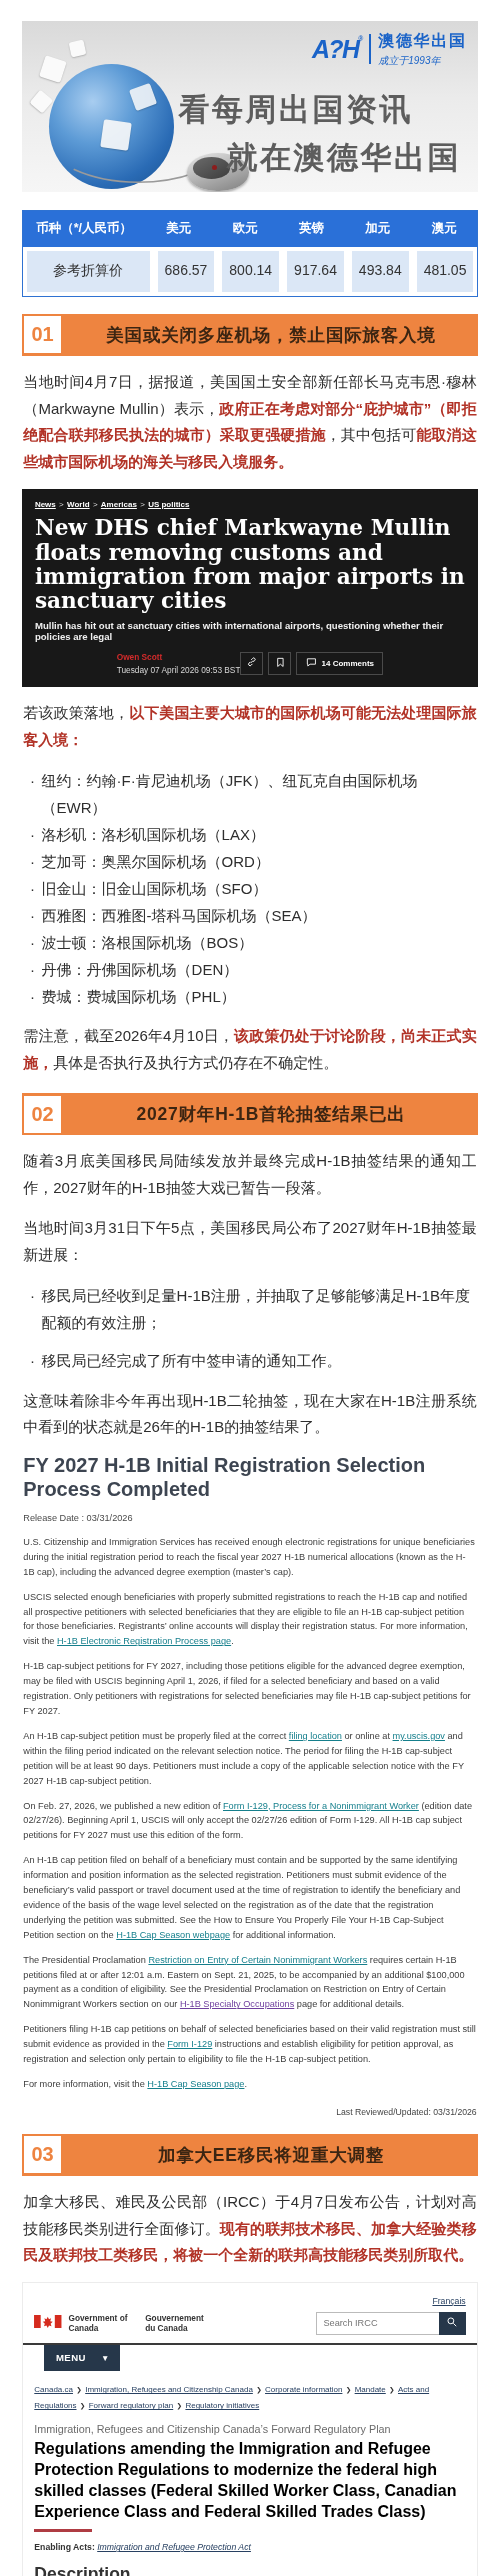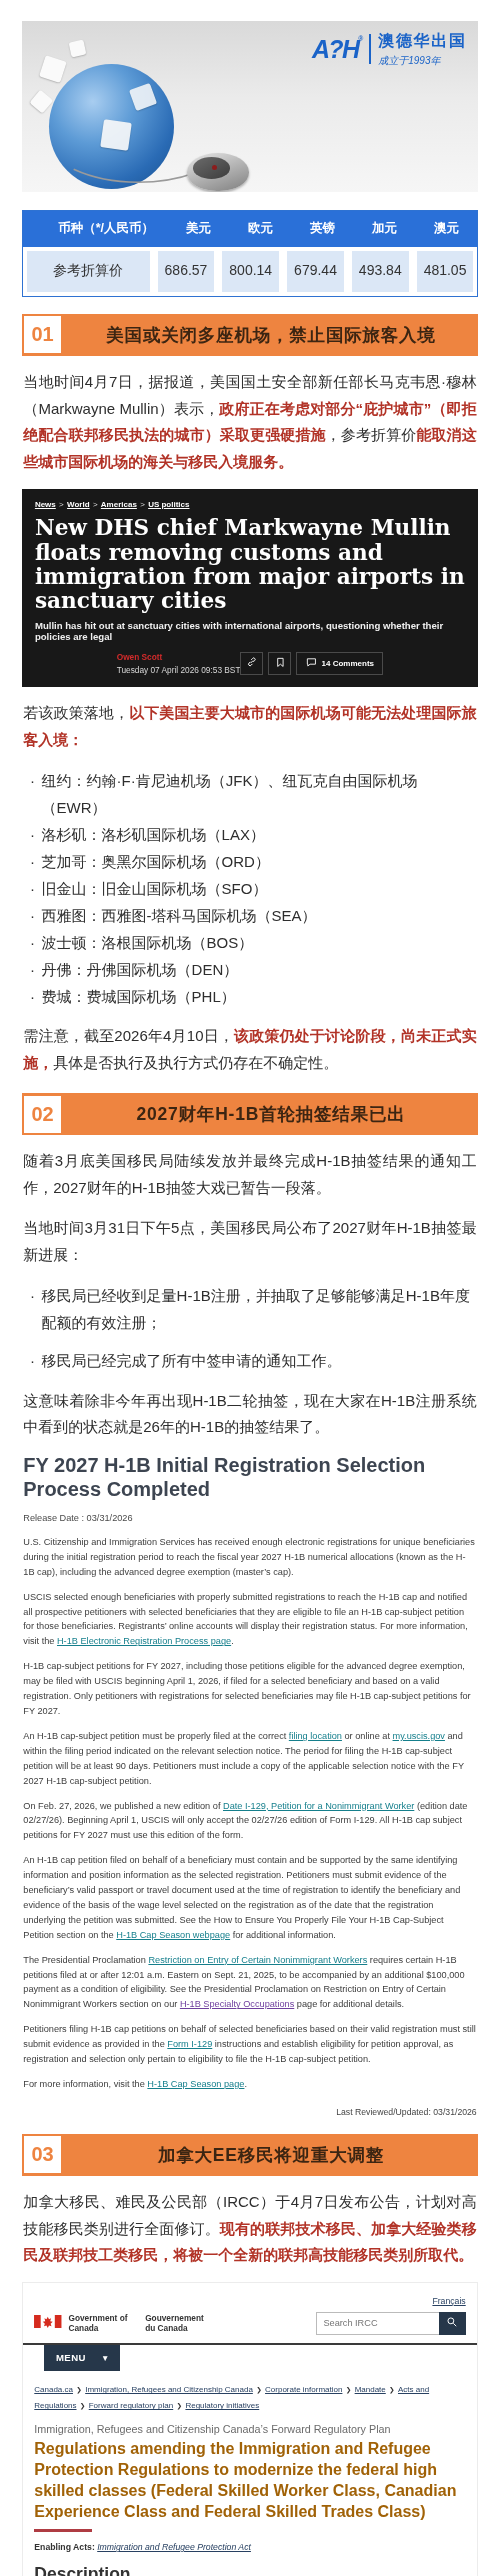--- a/index.html
+++ b/index.html
@@ -21,21 +21,21 @@
   .puz{position:absolute;background:#fafafa;border-radius:2.5px;box-shadow:0 0.8px 1.7px rgba(0,0,0,.25);}
   .mouse{position:absolute;left:165px;top:132px;width:62px;height:38px;border-radius:50% 50% 48% 48%;
     background:linear-gradient(160deg,#e8e8e8 0%,#bdbdbd 40%,#7f7f7f 100%);box-shadow:0 1.7px 2.5px rgba(0,0,0,.3);}
   .mouse-shell{position:absolute;left:6.7px;top:4.2px;width:37px;height:21.6px;border-radius:50%;background:linear-gradient(150deg,#6b6b6b,#3c3c3c);}
   .mouse-dot{position:absolute;left:25px;top:11.7px;width:5.8px;height:5.8px;border-radius:50%;background:#8c1d1d;}
   .wire{position:absolute;left:50px;top:140px;width:125px;height:25px;}
 
   
   .fx-wrap{margin-top:18.3px;border:1.7px solid #2e72d2;background:#ffffff;}
   .fx-row{display:flex;}
-  .fx-head{background:#2a70d8;color:#fff;font-weight:bold;padding-left:22px;}
+  .fx-head{background:#2a70d8;color:#fff;font-weight:bold;}
   .fx-head .c{padding:9.2px 0;font-size:12.5px;text-align:center;}
   .fx-data .c{background:#dbe7f6;margin:4px;padding:11.7px 0;font-size:14px;text-align:center;color:#333;}
   .c0{width:123px;}
   .cx{flex:1;}
 
   
   .sec-header{display:flex;background:#ee8440;height:42px;margin-top:16.7px;}
   .sec-num{width:37px;margin:2.5px;background:#fff;display:flex;align-items:center;justify-content:center;
     color:#ee8440;font-size:20px;font-weight:bold;}
   .sec-title{flex:1;display:flex;align-items:center;justify-content:center;font-size:17.5px;font-weight:bold;
@@ -83,21 +83,21 @@
   .can-search{display:flex;}
   .can-search input{width:123px;height:23px;border:0.8px solid #bbb;border-right:none;font-size:9.2px;padding:0 6.7px;outline:none;color:#333;box-sizing:border-box;}
   .can-search button{width:27px;height:23px;background:#26374a;border:0.8px solid #26374a;display:flex;align-items:center;justify-content:center;cursor:pointer;}
   .can-rule{height:1.7px;background:#3a3a3a;margin:0 -11.7px;}
   .menu-btn{display:inline-flex;align-items:center;gap:17px;background:#26374a;color:#fff;font-size:9.6px;font-weight:bold;
     padding:7.5px 11.7px;margin:0 0 10px 10px;cursor:pointer;letter-spacing:0.4px;}
   .can-bc{font-size:8px;line-height:2;color:#333;margin:1.7px 0 8.3px;}
   .can-bc a{color:#284162;text-decoration:underline;}
   .can-bc .sep{margin:0 3.3px;font-size:6.7px;color:#333;}
   .can-plan{font-size:10.8px;color:#6b6b6b;margin:8.3px 0 3.3px;}
-  .can-h1{font-size:16px;font-weight:bold;color:#a16207;line-height:1.32;margin:1.7px 0 0;}
+  .can-h1{font-size:16px;font-weight:bold;color:#000000;line-height:1.32;margin:1.7px 0 0;}
   .can-h1-bar{width:58px;height:3.3px;background:#af3c43;margin:6.7px 0 10px;}
   .can-enact{font-size:8.7px;color:#333;margin-bottom:11.7px;}
   .can-enact .lbl{font-weight:bold;}
   .can-enact a{color:#284162;font-style:italic;text-decoration:underline;}
   .can-h2{font-size:17.5px;font-weight:bold;color:#333;margin:5px 0 6.7px;}
 </style>
 </head>
 <body>
 
 <div class="page">
@@ -117,47 +117,51 @@
       <div class="mouse-dot"></div>
     </div>
     <div class="logo-row">
       <div class="logo-mark"><span>A?H</span><sup class="logo-reg">®</sup></div>
       <div class="logo-div"></div>
       <div>
         <div class="brand-name">澳德华出国</div>
         <div class="brand-sub">成立于1993年</div>
       </div>
     </div>
+    <div class="slogan">
+      <span>看每周出国资讯</span>
+      <span class="l2">就在澳德华出国</span>
+    </div>
   </div>
 
   <div class="fx-wrap">
     <div class="fx-row fx-head">
       <div class="c c0">币种（*/人民币）</div>
       <div class="c cx">美元</div>
       <div class="c cx">欧元</div>
       <div class="c cx">英镑</div>
       <div class="c cx">加元</div>
       <div class="c cx">澳元</div>
     </div>
     <div class="fx-row fx-data">
       <div class="c c0">参考折算价</div>
       <div class="c cx">686.57</div>
       <div class="c cx">800.14</div>
-      <div class="c cx">679.44</div>
+      <div class="c cx">917.64</div>
       <div class="c cx">493.84</div>
       <div class="c cx">481.05</div>
     </div>
   </div>
 
   <div class="sec-header">
     <div class="sec-num">01</div>
     <div class="sec-title">美国或关闭多座机场，禁止国际旅客入境</div>
   </div>
 
-  <p class="cnp"><span>当地时间4月7日，据报道，美国国土安全部新任部长马克韦恩·穆林（Markwayne Mullin）表示，</span><span class="red">政府正在考虑对部分“庇护城市”（即拒绝配合联邦移民执法的城市）采取更强硬措施</span><span>，参考折算价</span><span class="red">能取消这些城市国际机场的海关与移民入境服务。</span></p>
+  <p class="cnp"><span>当地时间4月7日，据报道，美国国土安全部新任部长马克韦恩·穆林（Markwayne Mullin）表示，</span><span class="red">政府正在考虑对部分“庇护城市”（即拒绝配合联邦移民执法的城市）采取更强硬措施</span><span>，其中包括可</span><span class="red">能取消这些城市国际机场的海关与移民入境服务。</span></p>
 
   <div class="news-card">
     <div class="news-bc">
       <a href="#">News</a><span class="sep">&gt;</span><a href="#">World</a><span class="sep">&gt;</span><a href="#">Americas</a><span class="sep">&gt;</span><a href="#">US politics</a>
     </div>
     <h2 class="news-h">New DHS chief Markwayne Mullin floats removing customs and immigration from major airports in sanctuary cities</h2>
     <div class="news-sub">Mullin has hit out at sanctuary cities with international airports, questioning whether their policies are legal</div>
     <div class="news-meta">
       <div>
         <div class="news-author">Owen Scott</div>
@@ -244,21 +248,21 @@
 
   <p class="cnp">这意味着除非今年再出现H-1B二轮抽签，现在大家在H-1B注册系统中看到的状态就是26年的H-1B的抽签结果了。</p>
 
   <div class="uscis">
     <div class="uscis-h">FY 2027 H-1B Initial Registration Selection Process Completed</div>
     <div class="uscis-rel">Release Date : 03/31/2026</div>
     <p class="usp">U.S. Citizenship and Immigration Services has received enough electronic registrations for unique beneficiaries during the initial registration period to reach the fiscal year 2027 H-1B numerical allocations (known as the H-1B cap), including the advanced degree exemption (master’s cap).</p>
     <p class="usp"><span>USCIS selected enough beneficiaries with properly submitted registrations to reach the H-1B cap and notified all prospective petitioners with selected beneficiaries that they are eligible to file an H-1B cap-subject petition for those beneficiaries. Registrants’ online accounts will display their registration status. For more information, visit the </span><a href="#">H-1B Electronic Registration Process page</a><span>.</span></p>
     <p class="usp">H-1B cap-subject petitions for FY 2027, including those petitions eligible for the advanced degree exemption, may be filed with USCIS beginning April 1, 2026, if filed for a selected beneficiary and based on a valid registration. Only petitioners with registrations for selected beneficiaries may file H-1B cap-subject petitions for FY 2027.</p>
     <p class="usp"><span>An H-1B cap-subject petition must be properly filed at the correct </span><a href="#">filing location</a><span> or online at </span><a href="#">my.uscis.gov</a><span> and within the filing period indicated on the relevant selection notice. The period for filing the H-1B cap-subject petition will be at least 90 days. Petitioners must include a copy of the applicable selection notice with the FY 2027 H-1B cap-subject petition.</span></p>
-    <p class="usp"><span>On Feb. 27, 2026, we published a new edition of </span><a href="#">Date I-129, Petition for a Nonimmigrant Worker</a><span> (edition date 02/27/26). Beginning April 1, USCIS will only accept the 02/27/26 edition of Form I-129. All H-1B cap subject petitions for FY 2027 must use this edition of the form.</span></p>
+    <p class="usp"><span>On Feb. 27, 2026, we published a new edition of </span><a href="#">Form I-129, Process for a Nonimmigrant Worker</a><span> (edition date 02/27/26). Beginning April 1, USCIS will only accept the 02/27/26 edition of Form I-129. All H-1B cap subject petitions for FY 2027 must use this edition of the form.</span></p>
     <p class="usp"><span>An H-1B cap petition filed on behalf of a beneficiary must contain and be supported by the same identifying information and position information as the selected registration. Petitioners must submit evidence of the beneficiary’s valid passport or travel document used at the time of registration to identify the beneficiary and evidence of the basis of the wage level selected on the registration as of the date that the registration underlying the petition was submitted. See the How to Ensure You Properly File Your H-1B Cap-Subject Petition section on the </span><a href="#">H-1B Cap Season webpage</a><span> for additional information.</span></p>
     <p class="usp"><span>The Presidential Proclamation </span><a href="#">Restriction on Entry of Certain Nonimmigrant Workers</a><span> requires certain H-1B petitions filed at or after 12:01 a.m. Eastern on Sept. 21, 2025, to be accompanied by an additional $100,000 payment as a condition of eligibility. See the Presidential Proclamation on Restriction on Entry of Certain Nonimmigrant Workers section on our </span><a href="#" class="visited">H-1B Specialty Occupations</a><span> page for additional details.</span></p>
     <p class="usp"><span>Petitioners filing H-1B cap petitions on behalf of selected beneficiaries based on their valid registration must still submit evidence as provided in the </span><a href="#">Form I-129</a><span> instructions and establish eligibility for petition approval, as registration and selection only pertain to eligibility to file the H-1B cap-subject petition.</span></p>
     <p class="usp"><span>For more information, visit the </span><a href="#">H-1B Cap Season page</a><span>.</span></p>
     <div class="uscis-upd">Last Reviewed/Updated: 03/31/2026</div>
   </div>
 
   <div class="sec-header">
     <div class="sec-num">03</div>
     <div class="sec-title">加拿大EE移民将迎重大调整</div>

